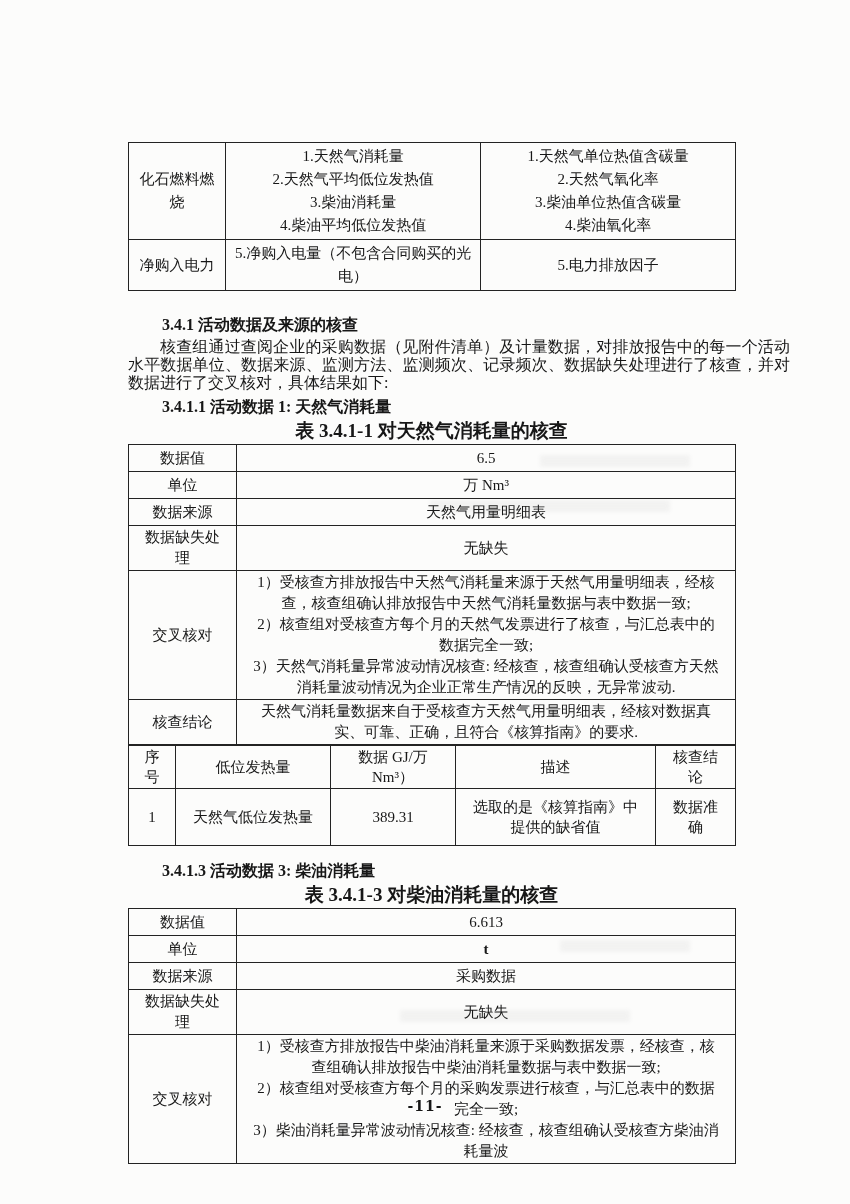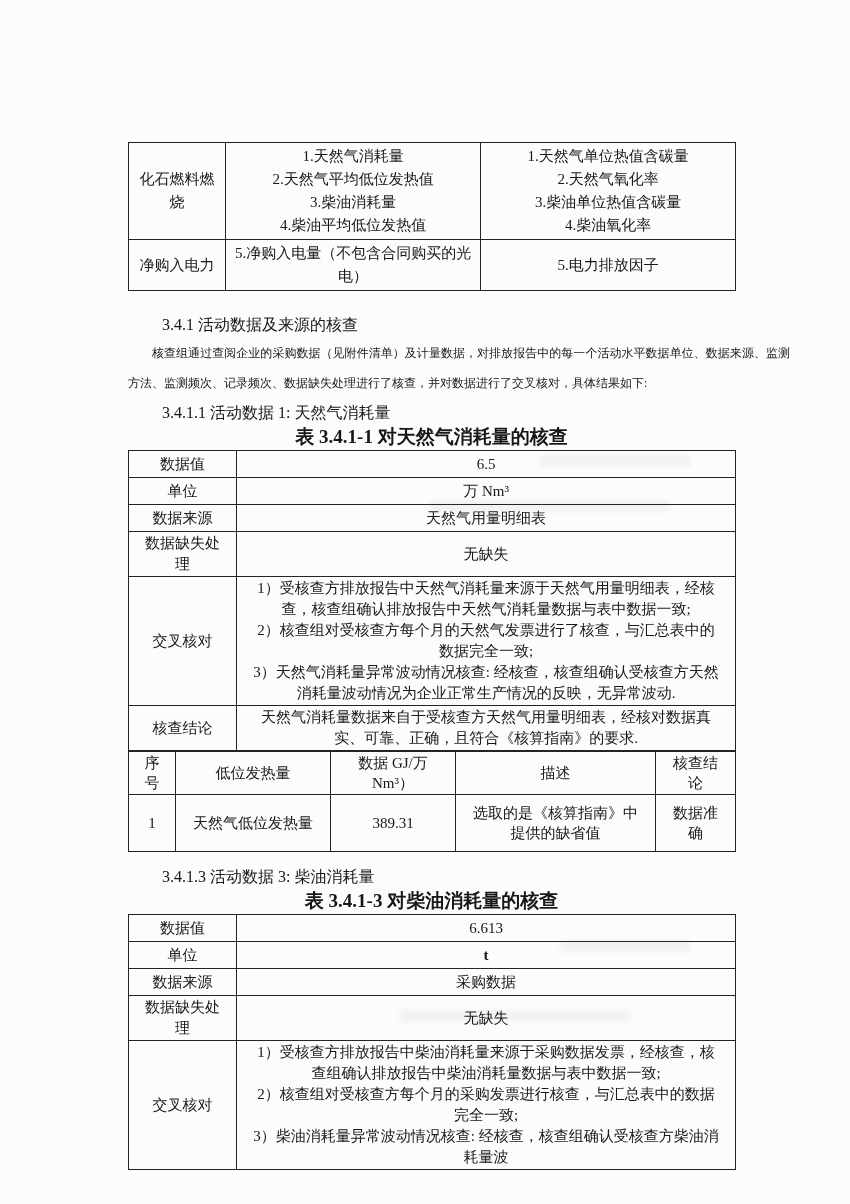--- a/index.html
+++ b/index.html
@@ -38,29 +38,29 @@
   .kv-table td{height:24px;}
   .kv-label{width:108px;}
   .cell-long{
     text-align:left;
     white-space:pre-line;
     line-height:20px;
     padding:5px 10px 6px 10px;
     margin-left:36px;
   }
   .h-sec{
-    font-size:16px;font-weight:normal;
+    font-size:16px;font-weight:bold;
     margin:0;padding:0 0 0 34px;
     line-height:21px;
   }
   .mt-lg{margin-top:23px;}
   .mt-md{margin-top:14px;}
   .mt-sm{margin-top:5px;}
   .body-par{
-    font-size:12px;line-height:30px;
+    font-size:16px;line-height:18px;
     text-align:justify;text-indent:2em;
     margin:3px 0 4px 0;width:662px;
   }
   .tbl-title{
     width:607px;text-align:center;
     font-weight:bold;font-size:19px;
     line-height:19px;margin:4px 0 4px 0;
   }
   .t2 td{line-height:20px;}
   .t2 .hdr-row td{height:40px;}
@@ -204,13 +204,14 @@
           <td class="kv-label">交叉核对</td>
           <td class="cell-long">1）受核查方排放报告中柴油消耗量来源于采购数据发票，经核查，核查组确认排放报告中柴油消耗量数据与表中数据一致;
 2）核查组对受核查方每个月的采购发票进行核查，与汇总表中的数据完全一致;
 3）柴油消耗量异常波动情况核查: 经核查，核查组确认受核查方柴油消耗量波</td>
         </tr>
       </tbody>
     </table>
 
   </div>
 
+  <div class="page-number">-11-</div>
 </div>
 
 </body></html>

